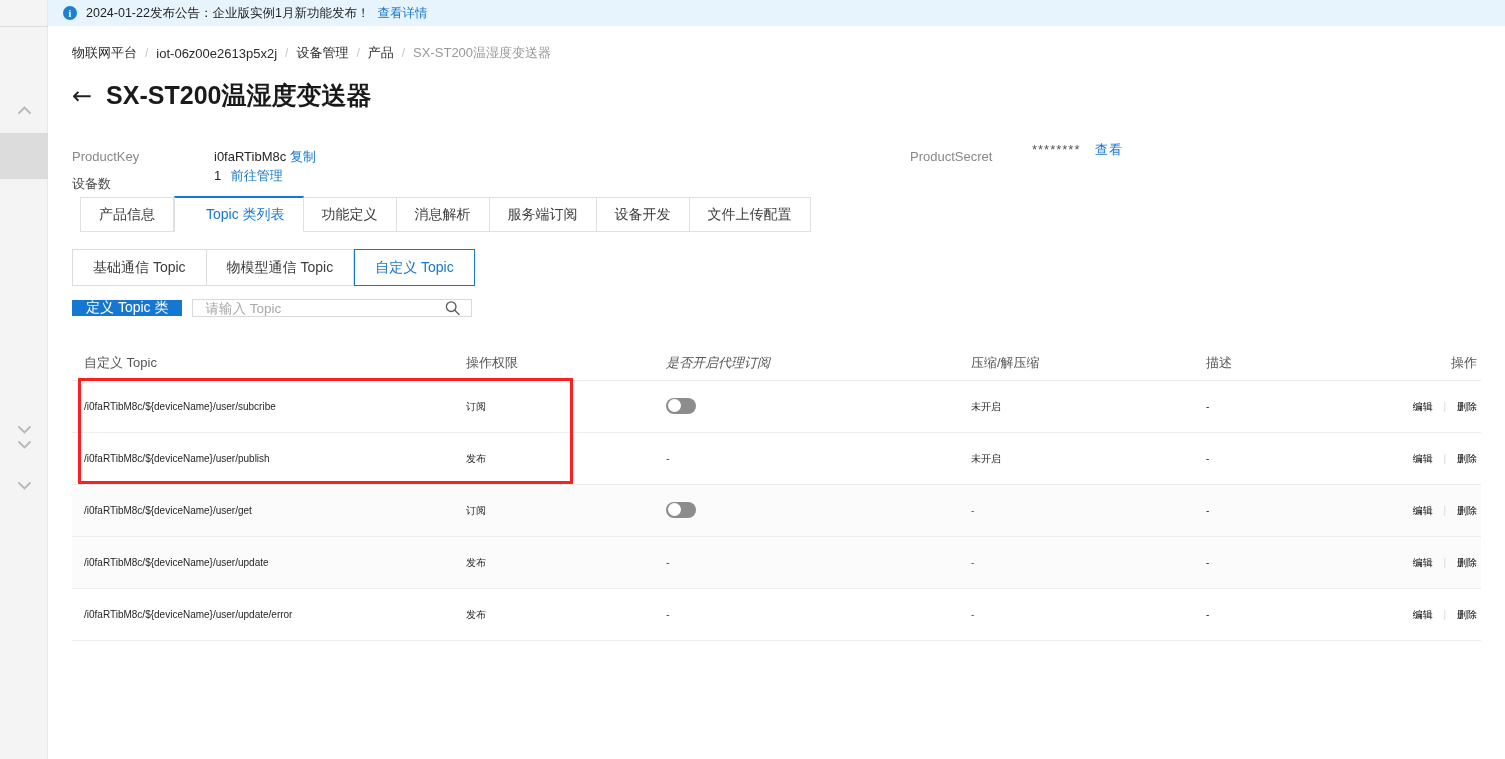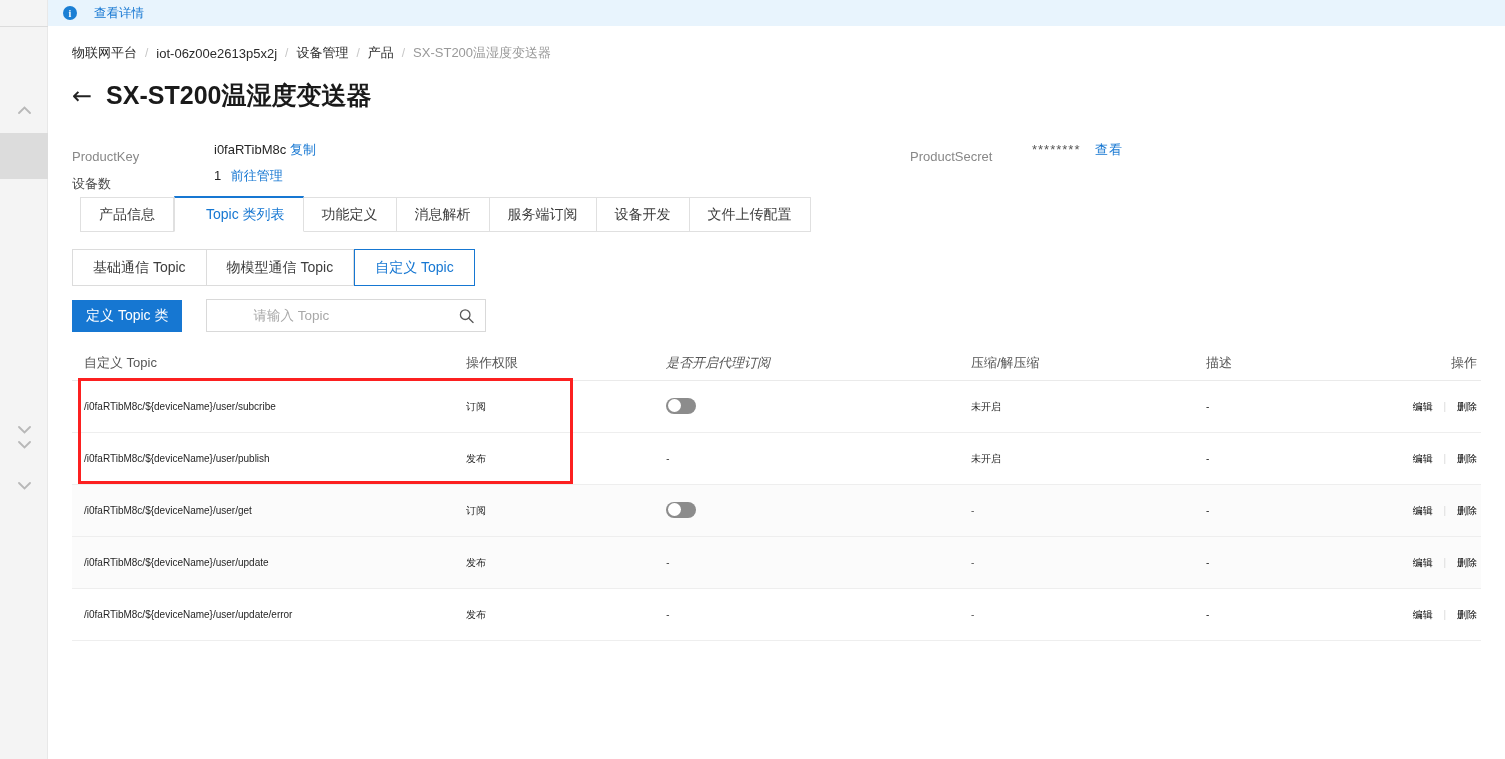--- a/index.html
+++ b/index.html
@@ -95,21 +95,21 @@
     font-size:25px; font-weight:bold; color:#1a1a1a; line-height:1.1;
   }
 
   
   .meta { position:absolute; left:24px; top:110px; width:1100px; }
   .meta-row { position:relative; height:26px; }
   .meta-label { position:absolute; font-size:13px; color:#888;margin-top:8px; }
   .meta-value { position:absolute; font-size:13px; color:#262626; }
   .meta-link { color:#1677d2; cursor:pointer; font-size:13px; }
   .mk-pk-label { left:0; top:5px; }
-  .mk-pk-value { left:142px; top:5px; }
+  .mk-pk-value { left:142px; top:12px; }
   .mk-dev-label { left:0; top:5px; color:#4a4a4a; }
   .mk-dev-value { left:142px; top:5px; }
   .mk-ps-label { left:838px; top:5px; }
   .mk-ps-value { left:960px; top:5px; letter-spacing:1px; color:#555; }
 
   
   .tabs {
     position:absolute; left:32px; top:170px;
     display:flex; align-items:flex-end;
   }
@@ -149,30 +149,30 @@
     cursor:pointer; white-space:nowrap;
   }
   .seg:first-child { border-left:1px solid #dcdcdc; }
   .seg.active {
     color:#1677d2; border:1px solid #1677d2; position:relative; z-index:2;
   }
 
   
   .action-row { position:absolute; left:24px; top:273px; display:flex; align-items:center; }
   .btn-primary {
-    height:32px; padding:0 14px;
+    height:16px; padding:0 14px;
     background:#1677d2; color:#fff; font-size:14px;
     display:flex; align-items:center; justify-content:center;
     border:none; cursor:pointer; white-space:nowrap;
   }
   .search-wrap {
-    position:relative; margin-left:24px;
-    width:280px; height:33px;
+    position:relative; margin-left:10px;
+    width:280px; height:18px;
     border:1px solid #d9d9d9; background:#fff;
-    display:flex; align-items:center;padding-left:34px;
+    display:flex; align-items:center;
   }
   .search-input {
     border:none; outline:none; background:transparent;
     font-size:13.5px; color:#333;
     padding-left:12px; width:240px; height:31px;
     font-family:"Liberation Sans", sans-serif;
   }
   .search-input::placeholder { color:#a8a8a8; }
   .search-icon {
     position:absolute; right:11px; top:50%; transform:translateY(-50%);
@@ -252,20 +252,21 @@
   </div>
 
   <div class="collapse-handle">
     <svg width="7" height="12" viewBox="0 0 7 12">
         <path d="M6 1 L1.5 6 L6 11" stroke="#b0b0b0" stroke-width="1.6" fill="none" stroke-linecap="round"></path>
       </svg>
   </div>
 
   <div class="notice">
     <span class="notice-icon">i</span>
+    <span class="notice-text">2024-01-22发布公告：企业版实例1月新功能发布！</span>
     <span class="notice-link">查看详情</span>
   </div>
 
   <div class="content">
 
     <div class="breadcrumb">
       <span class="bc-item">物联网平台</span>
       <span class="bc-sep">/</span>
       <span class="bc-item">iot-06z00e2613p5x2j</span>
       <span class="bc-sep">/</span>

